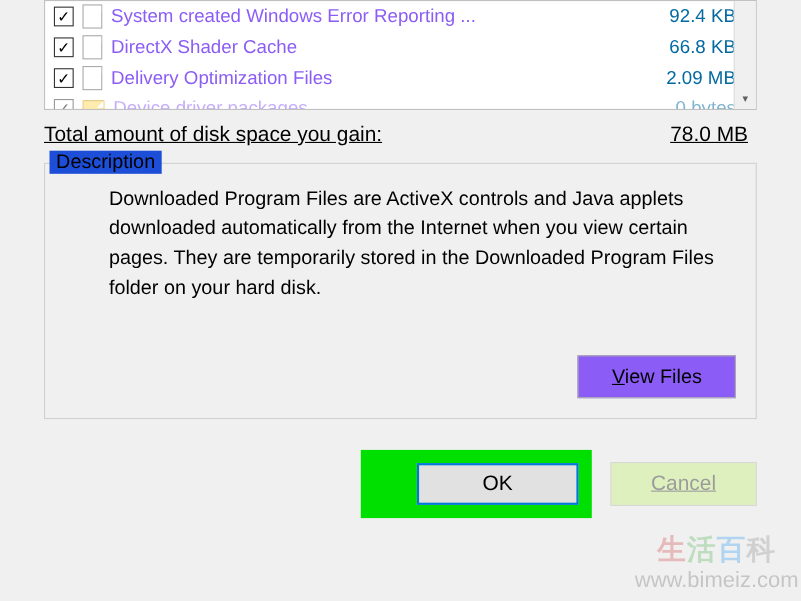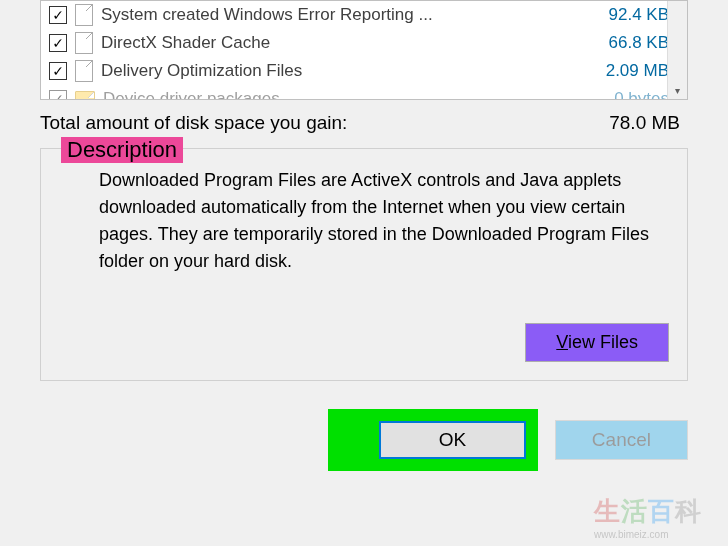--- a/index.html
+++ b/index.html
@@ -66,21 +66,21 @@
       content: '';
       position: absolute;
       top: 0;
       right: 0;
       width: 6px;
       height: 6px;
       background: linear-gradient(135deg, transparent 48%, #aaa 50%, #fff 52%);
     }
     .file-name {
       flex: 1;
-      color: #404040;
+      color: #8b5cf6;
     }
     .file-size {
       width: 100px;
       text-align: right;
       color: #0369a1;
       padding-right: 10px;
     }
     .scrollbar {
       position: absolute;
       right: 0;
@@ -103,34 +103,35 @@
     }
     .scroll-arrow.down {
       bottom: 0;
     }
     .total-row {
       display: flex;
       justify-content: space-between;
       padding: 12px 48px 14px 40px;
       font-size: 19px;
       color: #000;
+      text-decoration: underline;
     }
     .description-group {
       margin: 0 40px 18px 40px;
       border: 1px solid #d0d0d0;
       position: relative;
       padding: 18px 18px 18px 18px;
     }
     .description-label {
       position: absolute;
       top: -12px;
-      left: 20px;
-      background: #ec4899;
+      left: 4px;
+      background: #1d4ed8;
       padding: 0 6px;
-      font-size: 22px;
+      font-size: 18px;
       color: #000;
     }
     .description-text {
       font-size: 18px;
       line-height: 1.5;
       color: #000;
       margin-bottom: 48px;
       margin-left: 40px;
     }
     .view-files-btn {
@@ -163,48 +164,49 @@
       padding: 6px 58px;
       background: #e1e1e1;
       border: 2px solid #0078d7;
       font-size: 19px;
       cursor: pointer;
       font-family: inherit;
       margin-left: 39px;
     }
     .cancel-btn {
       padding: 8px 36px;
-      background: #0ea5e9;
+      background: #bef264;
       border: 1px solid #adadad;
       font-size: 19px;
       cursor: pointer;
       font-family: inherit;
       margin-left: 12px;
       opacity: 0.35;
+      text-decoration: underline;
     }
     .watermark {
       position: absolute;
-      right: 26px;
+      right: 2px;
       bottom: 6px;
-      text-align: left;
+      text-align: center;
       pointer-events: none;
     }
     .watermark-main {
       font-size: 26px;
       font-weight: bold;
       color: #888;
       opacity: 0.5;
       letter-spacing: 1px;
     }
     .watermark-main .red { color: #d04040; opacity:0.6;}
     .watermark-main .green { color: #4caf50; opacity:0.6;}
     .watermark-main .blue { color: #2196f3; opacity:0.6;}
     .watermark-main .gray { color: #888; opacity:0.6;}
     .watermark-url {
-      font-size: 10px;
+      font-size: 20px;
       color: #aaa;
       opacity: 0.6;
     }
   </style>
 </head>
 <body>
 
 <div class="dialog">
 
   <div class="file-list">

